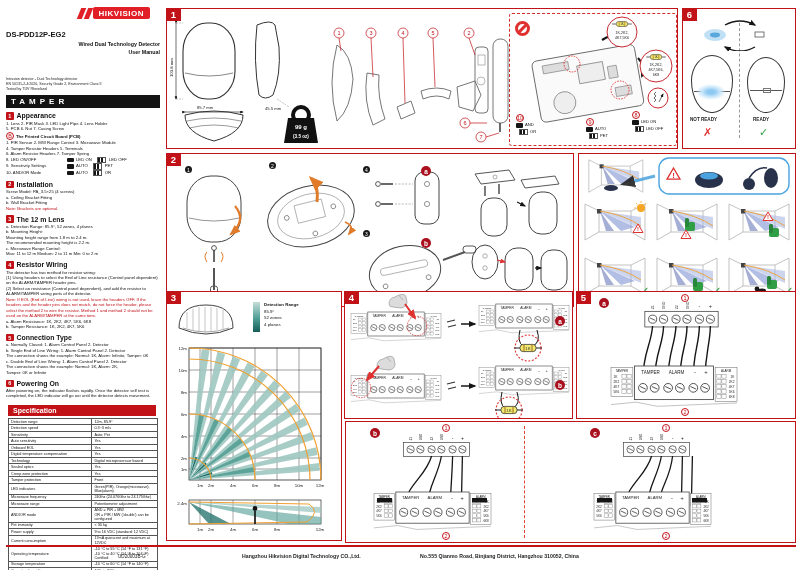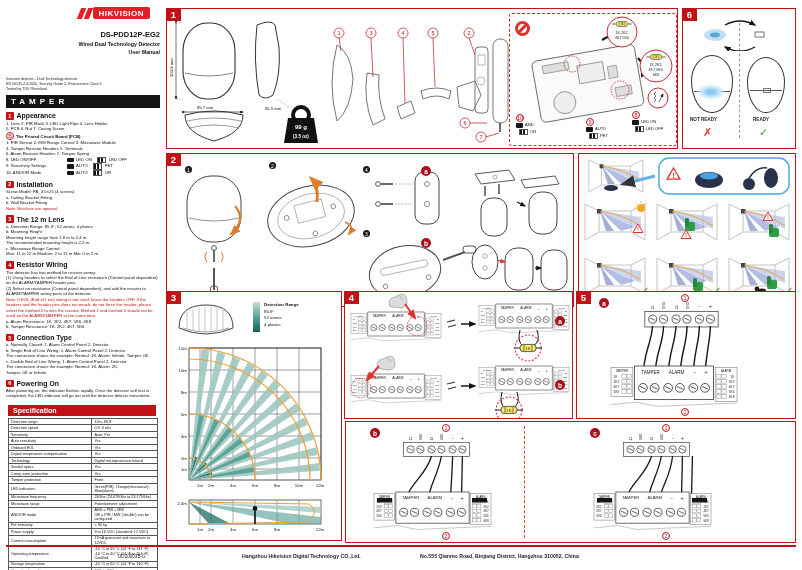--- a/index.html
+++ b/index.html
@@ -2,21 +2,21 @@
 <html><head>
 <meta charset="utf-8">
 <style>
   html,body{margin:0;padding:0;}
   body{width:802px;height:570px;position:relative;background:#fff;font-family:"Liberation Sans","DejaVu Sans",sans-serif;color:#111;overflow:hidden;}
   
   #leftcol{position:absolute;left:6px;top:6px;width:154px;}
   .logo-row{display:flex;align-items:center;justify-content:flex-end;margin-right:10px;height:14px;}
   .slash{width:5px;height:11px;background:#e01f26;transform:skewX(-22deg);margin-right:2px;}
   .hikbox{background:#e01f26;color:#fff;font-weight:bold;font-size:8px;letter-spacing:.5px;padding:1.5px 6px;border-radius:2px;}
-  .model{font-size:7.5px;font-weight:bold;text-align:right;margin-top:10px;}
+  .model{font-size:7.5px;font-weight:bold;margin-top:10px;}
   .subt{font-size:5.3px;font-weight:bold;text-align:right;margin-top:2px;}
   .cert{font-size:3.6px;line-height:1.35;margin-top:22px;color:#222;}
   .engbar{background:#141414;color:#fff;font-size:8px;font-weight:bold;letter-spacing:4px;padding:2px 0 2px 5px;margin-top:3px;}
   .sec-title{display:flex;align-items:center;gap:3px;font-size:6.9px;font-weight:bold;margin-top:4.5px;margin-bottom:1px;}
   .chip{min-width:7.5px;height:7.5px;background:#c11218;color:#fff;font-size:5.5px;font-weight:bold;display:flex;align-items:center;justify-content:center;border-radius:1px;}
   .ln{font-size:4.25px;line-height:1.28;}
   .note{color:#c11218;}
   .jrow{display:flex;align-items:center;gap:2.5px;font-size:4.25px;line-height:1.5;}
   .jmp{display:inline-block;width:7px;height:4.5px;background:#151515;border-radius:1px;}
   .jmpoff{display:inline-block;width:7px;height:4.5px;background:repeating-linear-gradient(90deg,#151515 0 2px,#fff 2px 3.4px);border:.6px solid #555;margin-left:3px;}

